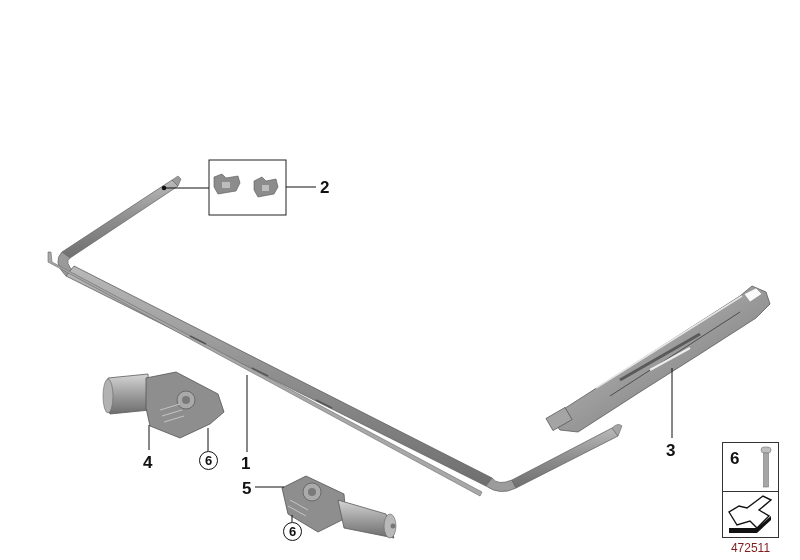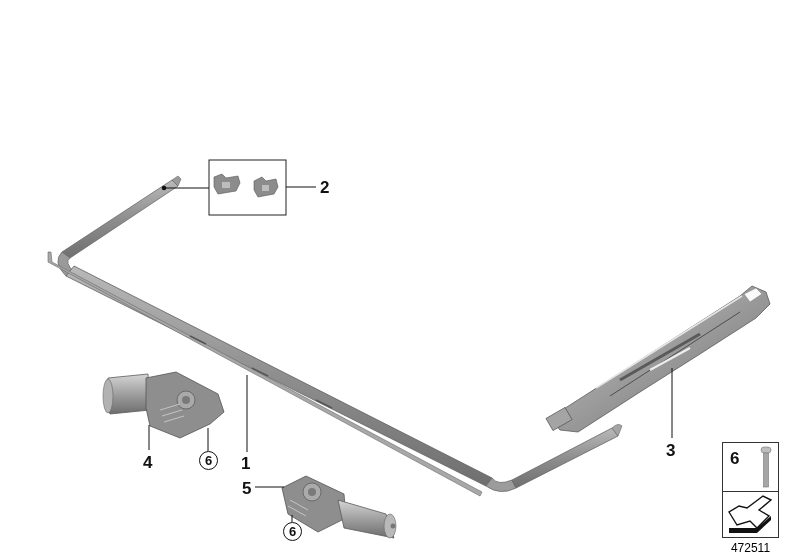--- a/index.html
+++ b/index.html
@@ -3,21 +3,21 @@
 <meta charset="utf-8">
 <style>
   html, body { margin: 0; padding: 0; background: #ffffff; }
   body { width: 800px; height: 560px; position: relative; overflow: hidden; font-family: "Liberation Sans", sans-serif; }
   #canvas { position: absolute; left: 0; top: 0; width: 800px; height: 560px; }
   .callout { position: absolute; font-family: "Liberation Sans", sans-serif; font-weight: bold; font-size: 17px; color: #111; line-height: 1; }
   .circled { position: absolute; width: 19px; height: 19px; border: 1.6px solid #111; border-radius: 50%; font-family: "Liberation Sans", sans-serif; font-weight: bold; font-size: 13px; color: #111; display: flex; align-items: center; justify-content: center; box-sizing: border-box; background: #fff; }
   .legend-box { position: absolute; left: 722px; top: 442px; width: 57px; height: 96px; border: 1px solid #333; box-sizing: border-box; background: #fff; }
   .legend-top { position: absolute; left: 0; top: 0; width: 55px; height: 48px; border-bottom: 1px solid #333; }
   .legend-num { position: absolute; left: 7px; top: 6px; font-weight: bold; font-size: 17px; color: #111; font-family: "Liberation Sans", sans-serif; }
-  .diagram-id { position: absolute; left: 722px; top: 541px; width: 57px; text-align: center; font-size: 12px; color: #000000; font-family: "Liberation Sans", sans-serif; }
+  .diagram-id { position: absolute; left: 722px; top: 541px; width: 57px; text-align: center; font-size: 12px; color: #7f1d1d; font-family: "Liberation Sans", sans-serif; }
 </style>
 </head>
 <body>
 
 <svg id="canvas" width="800" height="560" viewBox="0 0 800 560" xmlns="http://www.w3.org/2000/svg">
   <defs>
     <linearGradient id="railGrad" x1="0" y1="0" x2="0" y2="1">
       <stop offset="0" stop-color="#b9b9b9"></stop>
       <stop offset="0.5" stop-color="#8e8e8e"></stop>
       <stop offset="1" stop-color="#6f6f6f"></stop>

